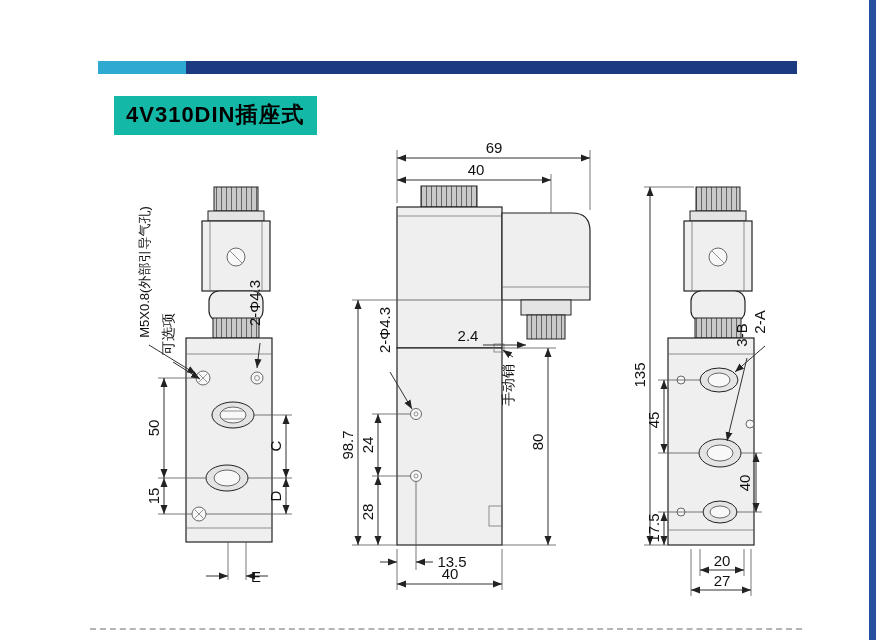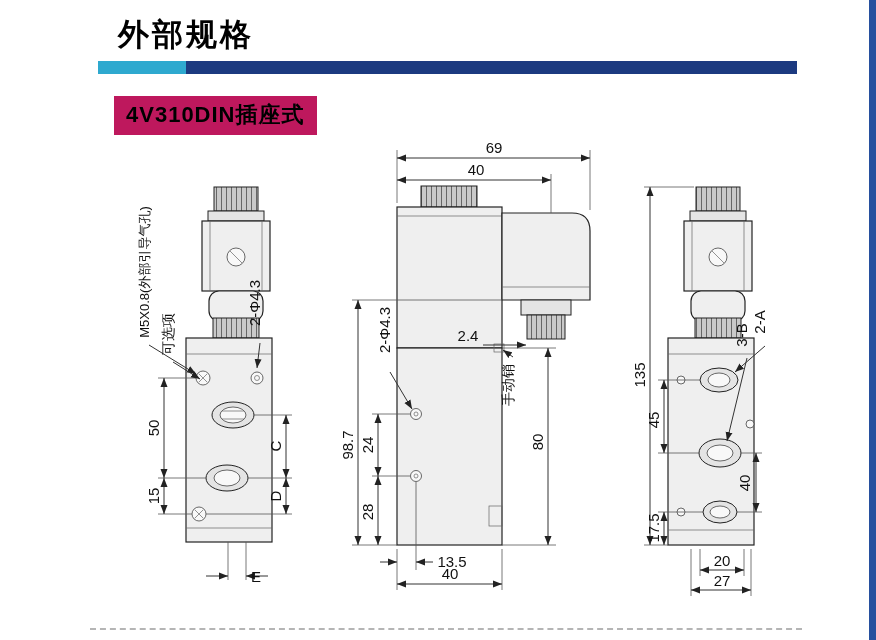--- a/index.html
+++ b/index.html
@@ -10,21 +10,21 @@
   .title {
     position:absolute; left:118px; top:14px;
     font-size:31px; font-weight:bold; color:#000; letter-spacing:3px;
   }
   .title-bar {
     position:absolute; left:98px; top:61px; width:699px; height:13px;
     background:linear-gradient(90deg, #2ea9cf 0px, #2ea9cf 88px, #1c3a80 88px, #1c3a80 100%);
   }
   .model-label {
     position:absolute; left:114px; top:96px;
-    background:#be185d; color:#000; font-size:22px; font-weight:bold;
+    background:#14b8a6; color:#000; font-size:22px; font-weight:bold;
     padding:4px 12px 5px 12px; letter-spacing:1px;
   }
   .dashed {
     position:absolute; left:90px; top:628px; width:712px; height:0;
     border-top:2px dashed #b5b5b5;
   }
   .strip {
     position:absolute; right:0; top:0; width:7px; height:640px;
     background:#27509e;
   }
@@ -38,21 +38,20 @@
   .o1   { fill:#efefef; stroke:#222; stroke-width:1.2; }
   .o2   { fill:#e4e4e4; stroke:#222; stroke-width:1; }
   .thin { stroke:#666; stroke-width:0.7; fill:none; }
   .inner{ fill:#f8f8f8; stroke:#444; stroke-width:0.8; }
 </style>
 </head>
 <body>
 
 <div class="page">
 
-  <div class="title">外部规格</div>
   <div class="title-bar"></div>
   <div class="model-label">4V310DIN插座式</div>
 
   <svg class="drawing" width="876" height="640" viewBox="0 0 876 640">
     <defs>
       <marker id="ar" markerWidth="10" markerHeight="8" refX="9" refY="4" orient="auto-start-reverse">
         <path d="M0,0.5 L9,4 L0,7.5 Z" fill="#222"></path>
       </marker>
       <pattern id="knurl" width="5" height="6" patternUnits="userSpaceOnUse">
         <rect width="5" height="6" fill="#c9c9c9"></rect>

